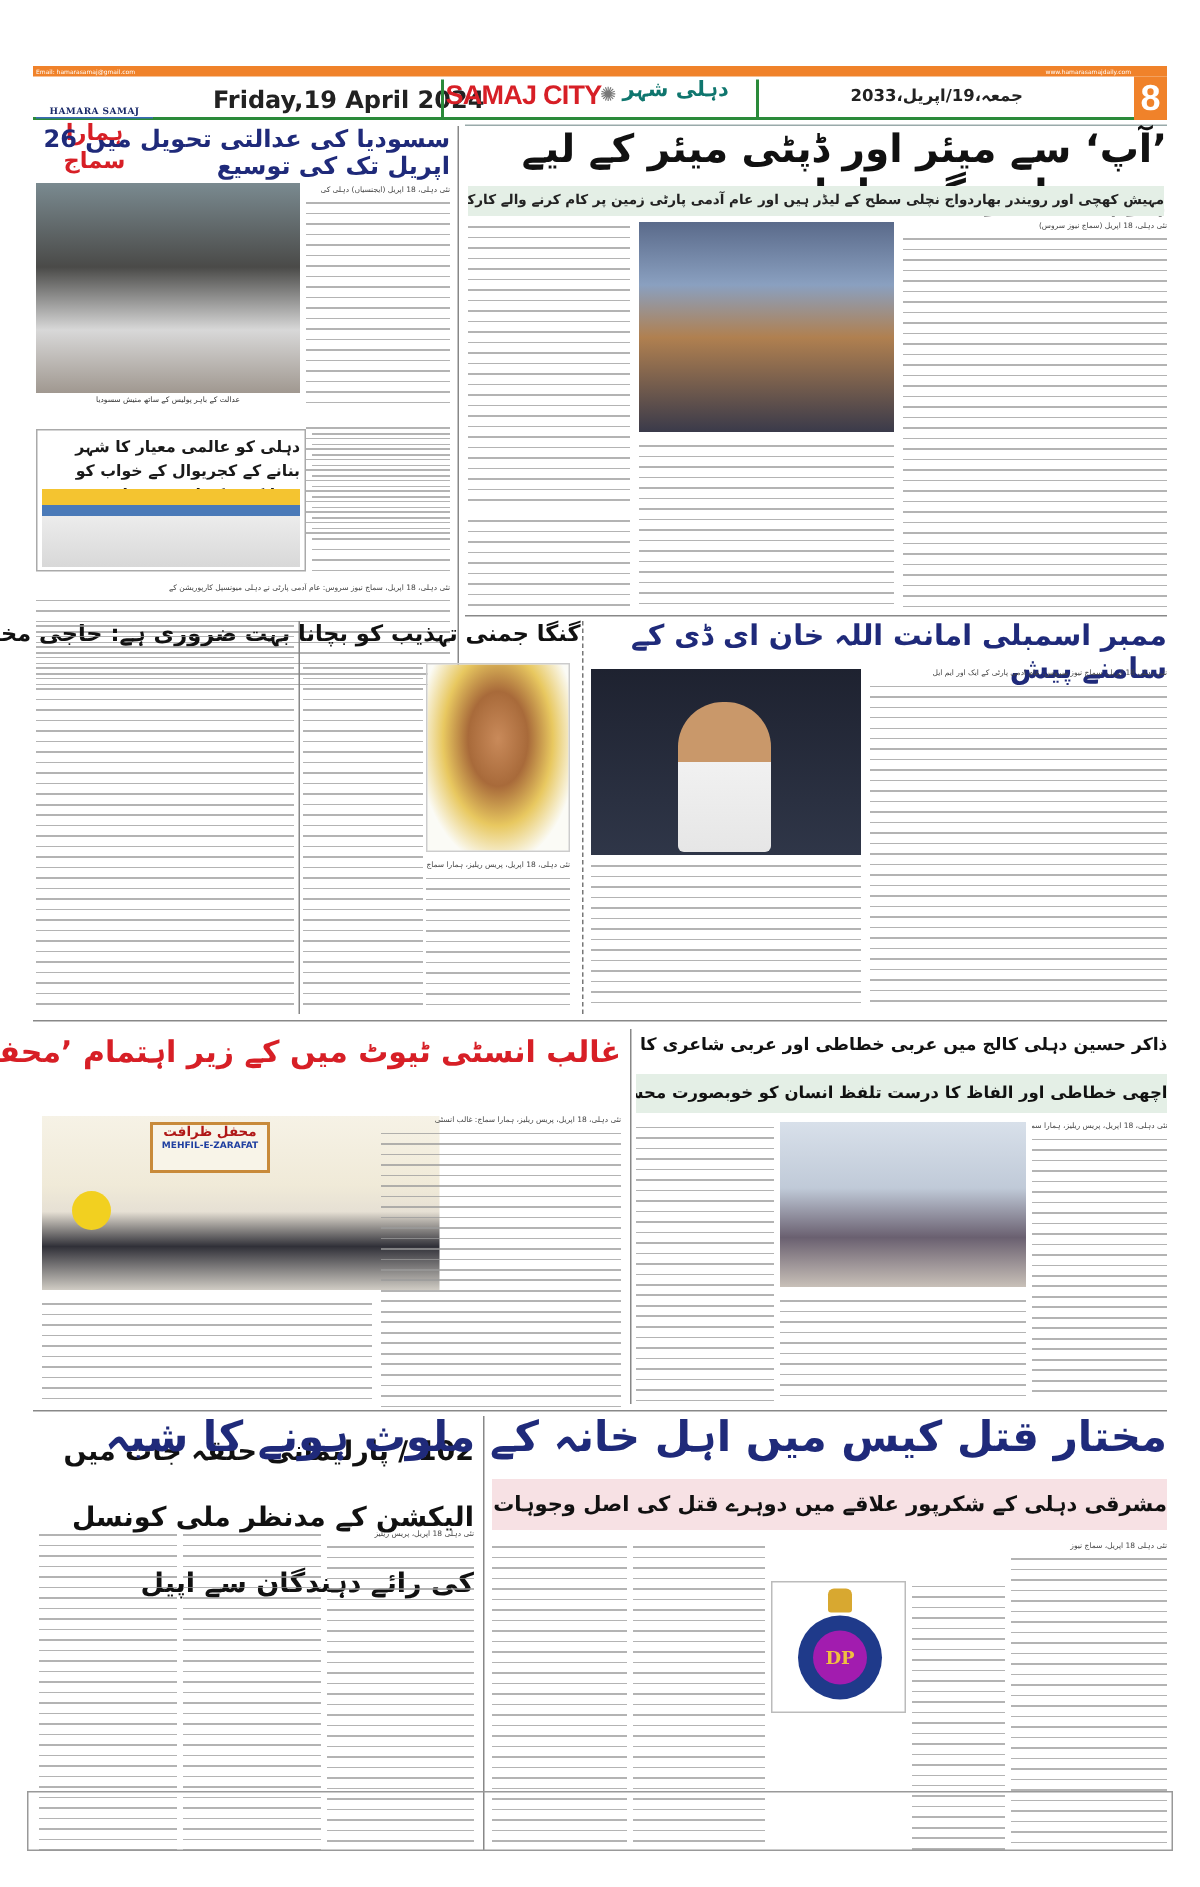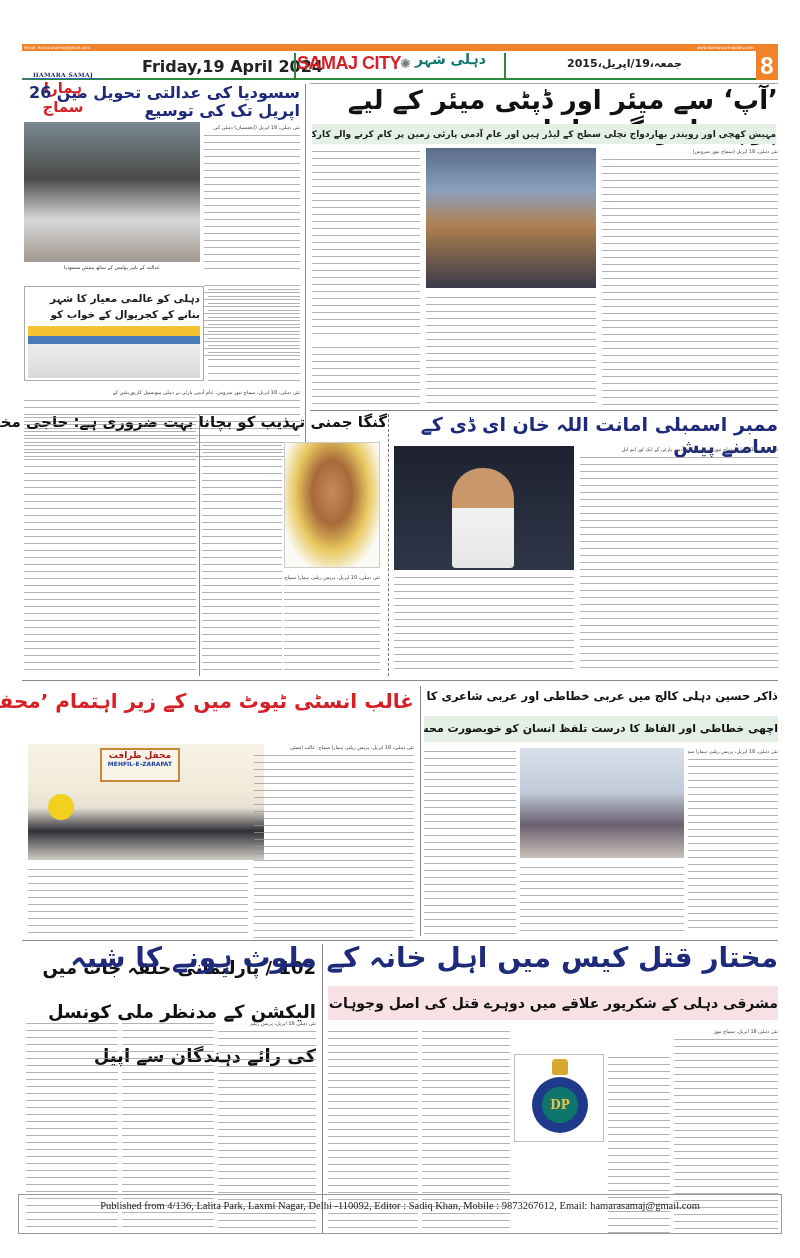--- a/index.html
+++ b/index.html
@@ -60,21 +60,21 @@
     <div class="mh-logo">
       <div class="mh-logo-en">HAMARA SAMAJ</div>
       <div class="mh-logo-ur">ہمارا سماج</div>
     </div>
     <div class="mh-date-en">Friday,19 April 2024</div>
     <div class="mh-divider" style="left:272px"></div>
     <div class="mh-city-en">SAMAJ CITY</div>
     <div class="mh-flower">✺</div>
     <div class="mh-city-ur">دہلی شہر</div>
     <div class="mh-divider" style="left:482px"></div>
-    <div class="mh-date-ur">جمعہ،19/اپریل،2015</div>
+    <div class="mh-date-ur">جمعہ،19/اپریل،2033</div>
     <div class="mh-pageno">8</div>
   </div>
 
   <div>
     <div class="headline" style="position:absolute;left:0;top:40px;width:278px;font-size:16px;color:#1f2a7a;">سسودیا کی عدالتی تحویل میں 26 اپریل تک کی توسیع</div>
     <div class="photo ph-court" style="left:2px;top:78px;width:176px;height:140px;"></div>
     <div class="caption" style="left:2px;top:220px;width:176px;">عدالت کے باہر پولیس کے ساتھ منیش سسودیا</div>
     <div class="col-first-line" style="position:absolute;left:182px;top:80px;width:96px;">نئی دہلی، 18 اپریل (ایجنسیاں) دہلی کی</div>
     <div class="lines" style="left:182px;top:88px;width:96px;height:140px;"></div>
     <div class="lines" style="left:182px;top:238px;width:96px;height:80px;"></div>
@@ -125,21 +125,21 @@
     <div class="lines" style="left:558px;top:410px;width:198px;height:220px;"></div>
   </div>
 
   <div class="lines" style="left:2px;top:370px;width:172px;height:260px;"></div>
   <div class="vrule" style="left:177px;top:370px;height:262px;"></div>
 
   <div class="hrule" style="left:0;top:636px;width:756px;"></div>
 
   <div>
     <div class="headline" style="position:absolute;left:0;top:646px;width:392px;font-size:20px;color:#d71f26;white-space:nowrap;">غالب انسٹی ٹیوٹ میں کے زیر اہتمام ’محفل ظرافت‘ کا انعقاد</div>
-    <div class="photo ph-mehfil" style="left:6px;top:700px;width:236px;height:116px;">
+    <div class="photo ph-mehfil" style="left:6px;top:700px;width:265px;height:116px;">
       <div style="position:absolute;left:72px;top:4px;width:80px;height:34px;border:2px solid #c88a3a;background:#f8f4e8;text-align:center;">
         <div style="font-size:9px;color:#b01818;font-weight:bold;direction:rtl;">محفل ظرافت</div>
         <div style="font-size:6px;color:#1f3fa0;font-weight:bold;">MEHFIL-E-ZARAFAT</div>
       </div>
       <div style="position:absolute;left:20px;top:50px;width:26px;height:26px;border-radius:50%;background:#f2d020;"></div>
     </div>
     <div class="lines" style="left:6px;top:822px;width:220px;height:70px;"></div>
     <div class="col-first-line" style="position:absolute;left:232px;top:700px;width:160px;">نئی دہلی، 18 اپریل، پریس ریلیز، ہمارا سماج: غالب انسٹی</div>
     <div class="lines" style="left:232px;top:708px;width:160px;height:186px;"></div>
   </div>
@@ -169,23 +169,22 @@
   <div class="vrule" style="left:300px;top:900px;height:290px;"></div>
 
   <div>
     <div class="headline" style="position:absolute;left:304px;top:898px;width:452px;font-size:28px;color:#1f2a7a;white-space:nowrap;">مختار قتل کیس میں اہل خانہ کے ملوث ہونے کا شبہ</div>
     <div class="headline" style="position:absolute;left:306px;top:942px;width:450px;height:34px;font-size:14px;line-height:34px;background:#f7e1e4;color:#111;white-space:nowrap;overflow:hidden;">مشرقی دہلی کے شکرپور علاقے میں دوہرے قتل کی اصل وجوہات کا ابھی تک پتہ نہیں چل سکا</div>
     <div class="lines" style="left:306px;top:984px;width:90px;height:206px;"></div>
     <div class="lines" style="left:400px;top:984px;width:88px;height:206px;"></div>
     <div class="photo" style="left:492px;top:1010px;width:90px;height:88px;border:1px solid #bbb;background:#fff;">
       <div style="position:absolute;left:37px;top:4px;width:16px;height:16px;background:#d8a830;border-radius:4px 4px 2px 2px;"></div>
       <div style="position:absolute;left:17px;top:22px;width:56px;height:56px;border-radius:50%;background:#1f3a8a;"></div>
-      <div style="position:absolute;left:27px;top:32px;width:36px;height:36px;border-radius:50%;background:#0f766e;color:#f0c040;font-size:12px;font-weight:bold;text-align:center;line-height:36px;font-family:'DejaVu Serif',serif;">DP</div>
+      <div style="position:absolute;left:27px;top:32px;width:36px;height:36px;border-radius:50%;background:#a21caf;color:#f0c040;font-size:12px;font-weight:bold;text-align:center;line-height:36px;font-family:'DejaVu Serif',serif;">DP</div>
     </div>
     <div class="lines" style="left:586px;top:1010px;width:62px;height:180px;"></div>
     <div class="col-first-line" style="position:absolute;left:652px;top:984px;width:104px;">نئی دہلی 18 اپریل، سماج نیوز</div>
     <div class="lines" style="left:652px;top:992px;width:104px;height:198px;"></div>
   </div>
 </div>
 
 <div class="footer">
-  <div>Published from 4/136, Lalita Park, Laxmi Nagar, Delhi -110092,  Editor : Sadiq Khan, Mobile : 9873267612, Email: hamarasamaj@gmail.com</div>
 </div>
 
 </body></html>

